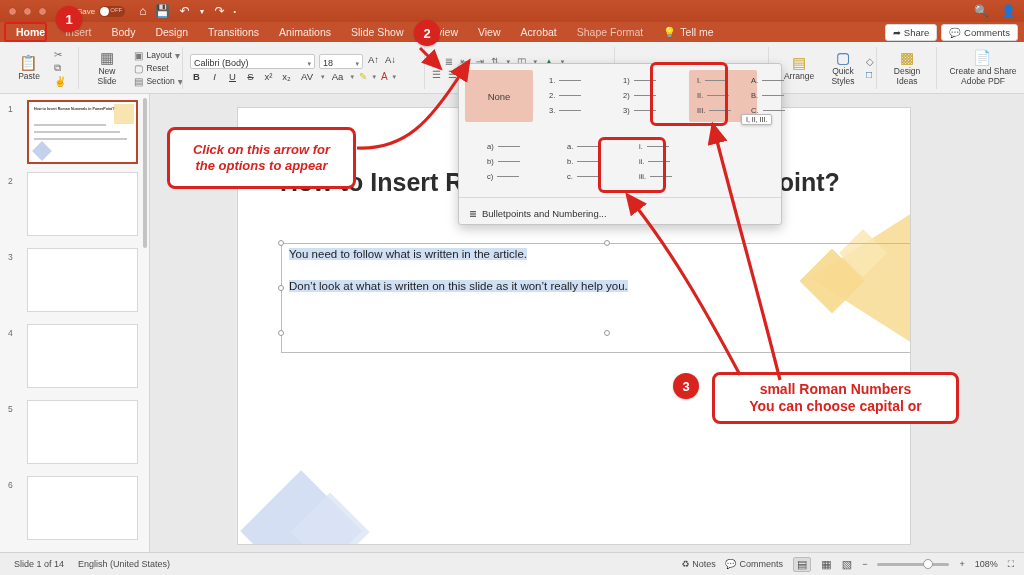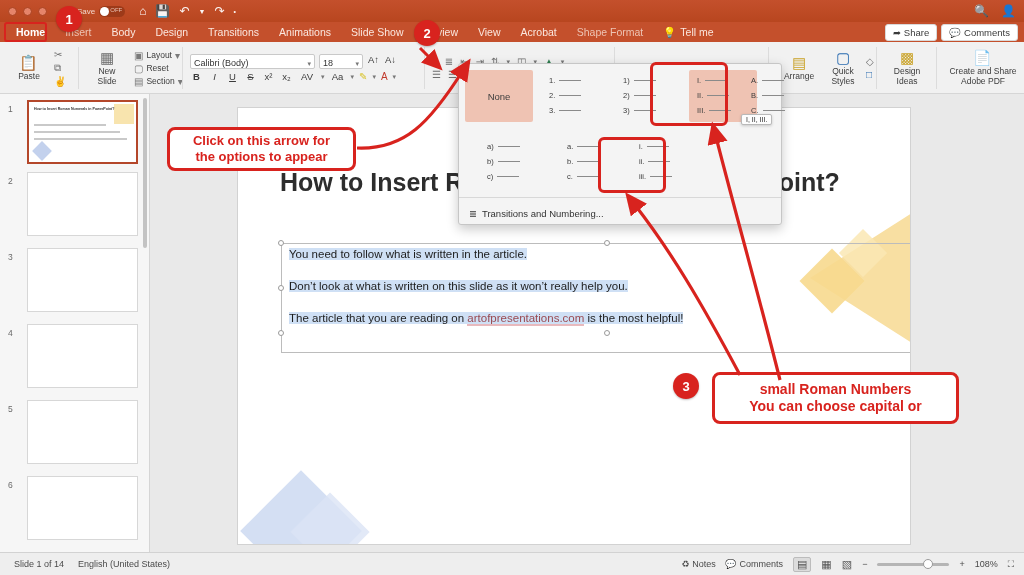--- a/index.html
+++ b/index.html
@@ -418,25 +418,20 @@
 
       <div class="hnd" style="left:-3px;top:87px;"></div>
       <div class="hnd" style="left:323px;top:87px;"></div>
 
       <div class="bline" style="top:5px;">
         <span class="sel">You need to follow what is written in the article.</span>
       </div>
       <div class="bline" style="top:37px;">
         <span class="sel">Don’t look at what is written on this slide as it won’t really help you.</span>
       </div>
-      <div class="bline" style="top:69px;">
-        <span class="sel">
-          <span>The article that you are reading on </span><span class="lnk">artofpresentations.com</span><span> is the most helpful!</span>
-        </span>
-      </div>
     </div>
   </div>
 </div>
 
 <div id="numdrop">
 
   <div class="ncell none" style="left:6px;top:6px;">
     <span></span>
     <span>None</span>
   </div>
@@ -544,33 +539,33 @@
       </div>
     <div class="nrow" style="top:30px;">
         <span>iii.</span>
         <span class="dash"></span>
       </div>
   </div>
 
   <div id="ndivider"></div>
   <div id="nfooter">
     <span>≣</span>
-    <span>Transitions and Numbering...</span>
+    <span>Bulletpoints and Numbering...</span>
   </div>
 </div>
 
 <div class="box-hl" style="left:650px;top:62px;width:78px;height:64px;"></div>
 <div class="box-hl" style="left:598px;top:137px;width:68px;height:56px;"></div>
 
 <div class="homebox"></div>
 <div class="badge" style="left:56px;top:6px;">1</div>
 <div class="badge" style="left:414px;top:20px;">2</div>
 <div class="badge" style="left:673px;top:373px;">3</div>
 
-<div class="callout" style="left:167px;top:127px;width:189px;height:44px;font-size:13px;">
+<div class="callout" style="left:167px;top:127px;width:189px;height:62px;font-size:13px;font-style:italic;">
   <div>
     <div>Click on this arrow for</div>
     <div>the options to appear</div>
   </div>
 </div>
 
 <div class="callout" style="left:712px;top:372px;width:247px;height:52px;font-size:14px;">
   <div>
     <div>small Roman Numbers</div>
     <div>You can choose capital or</div>

